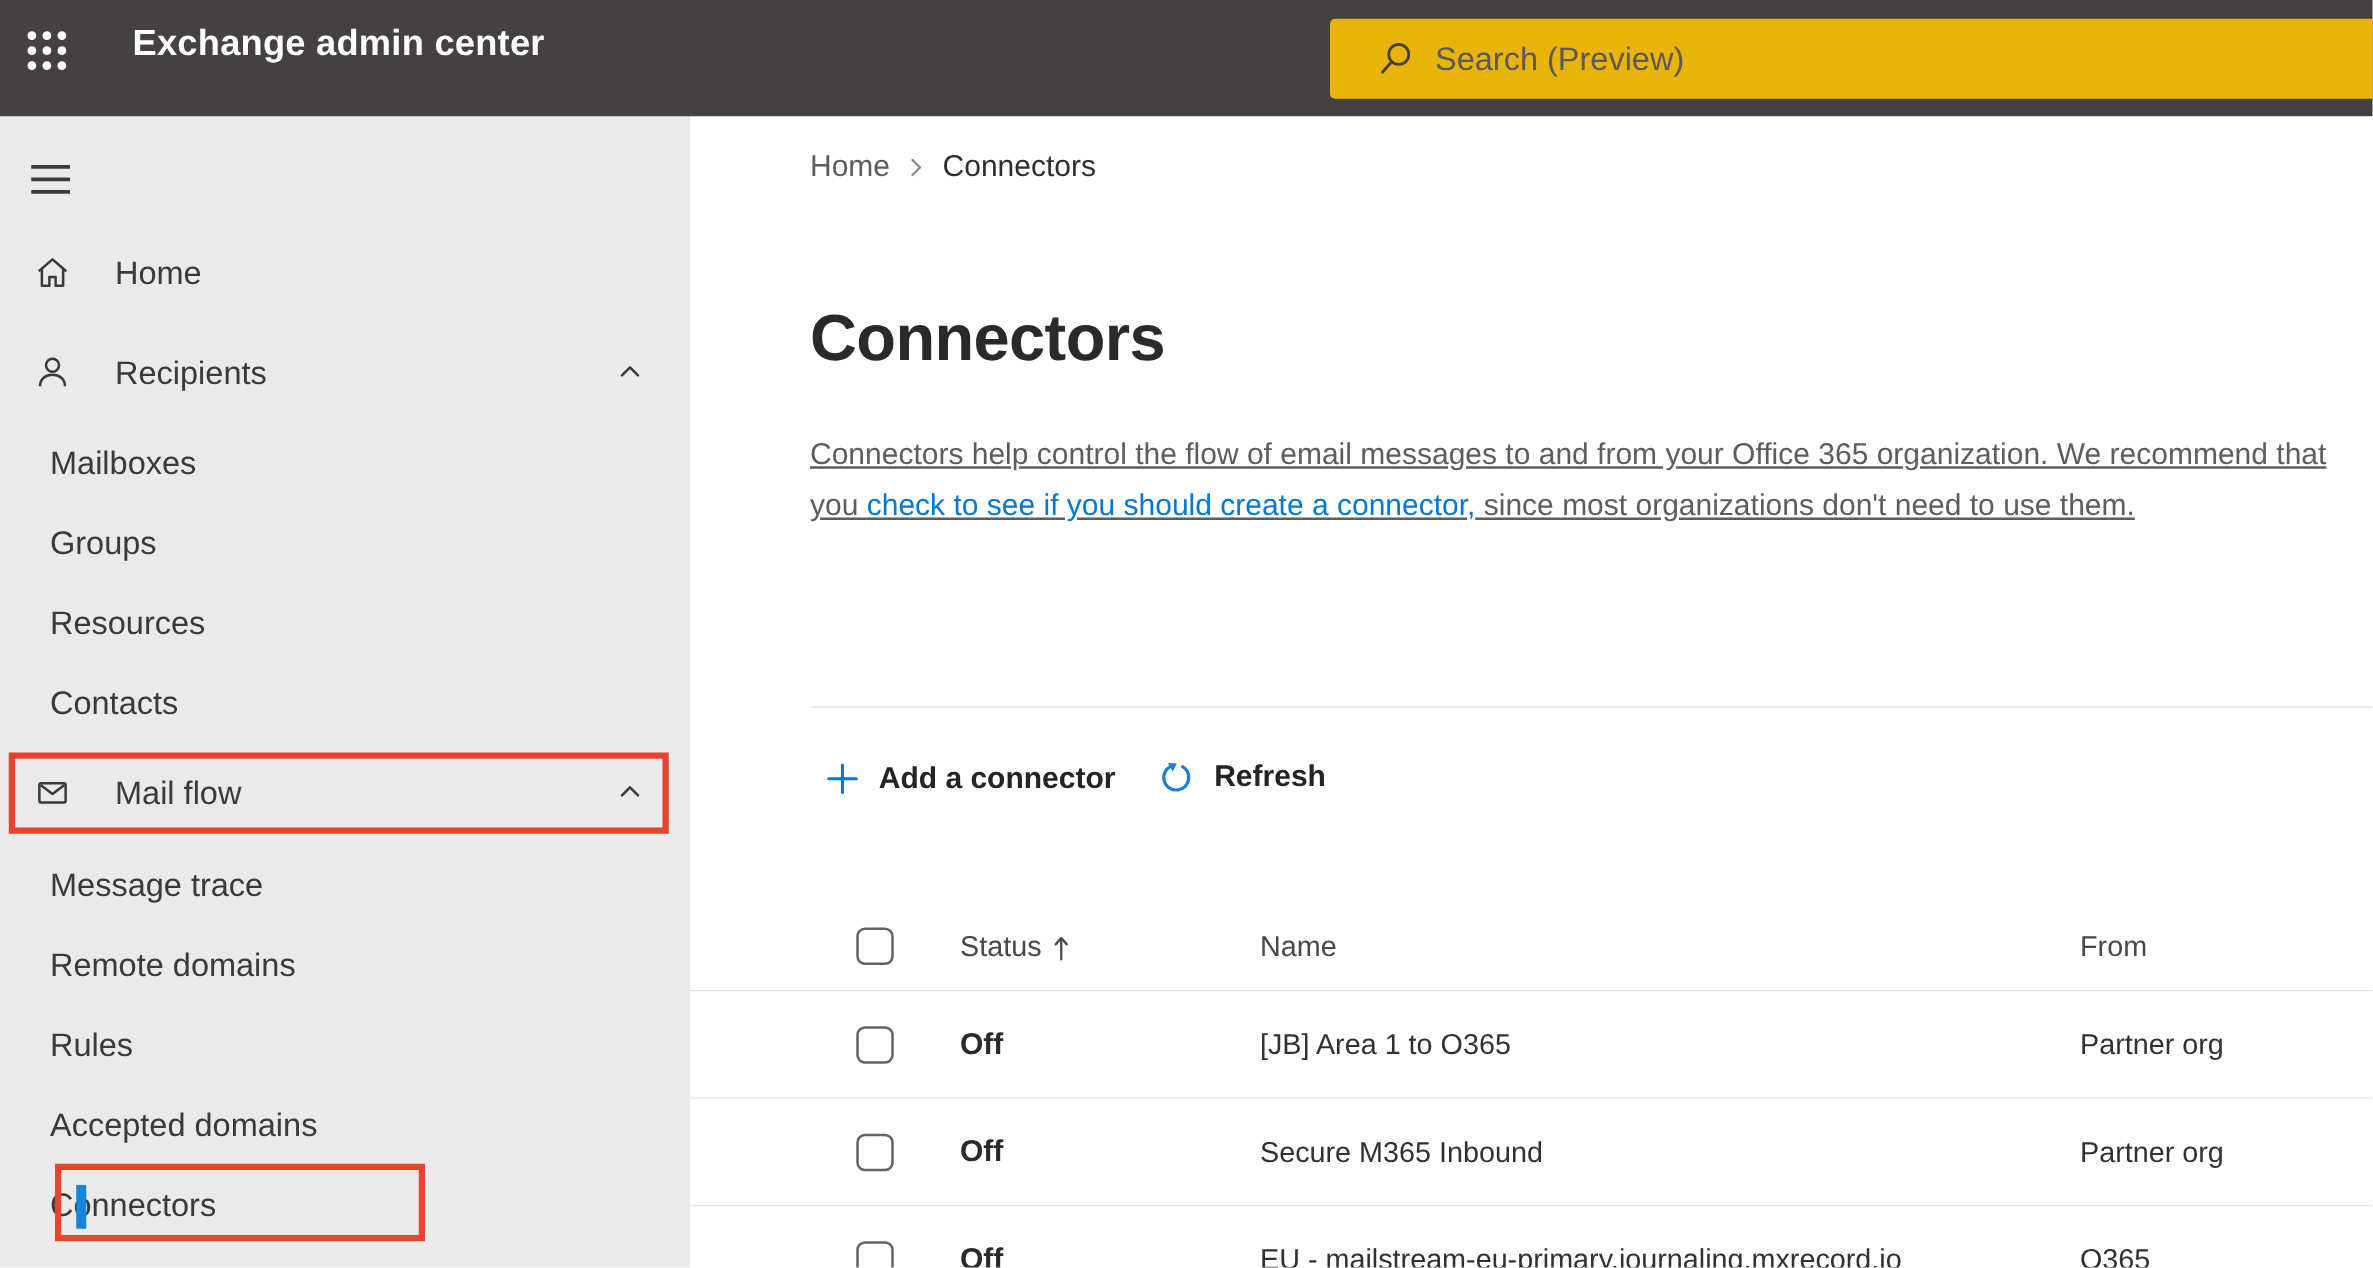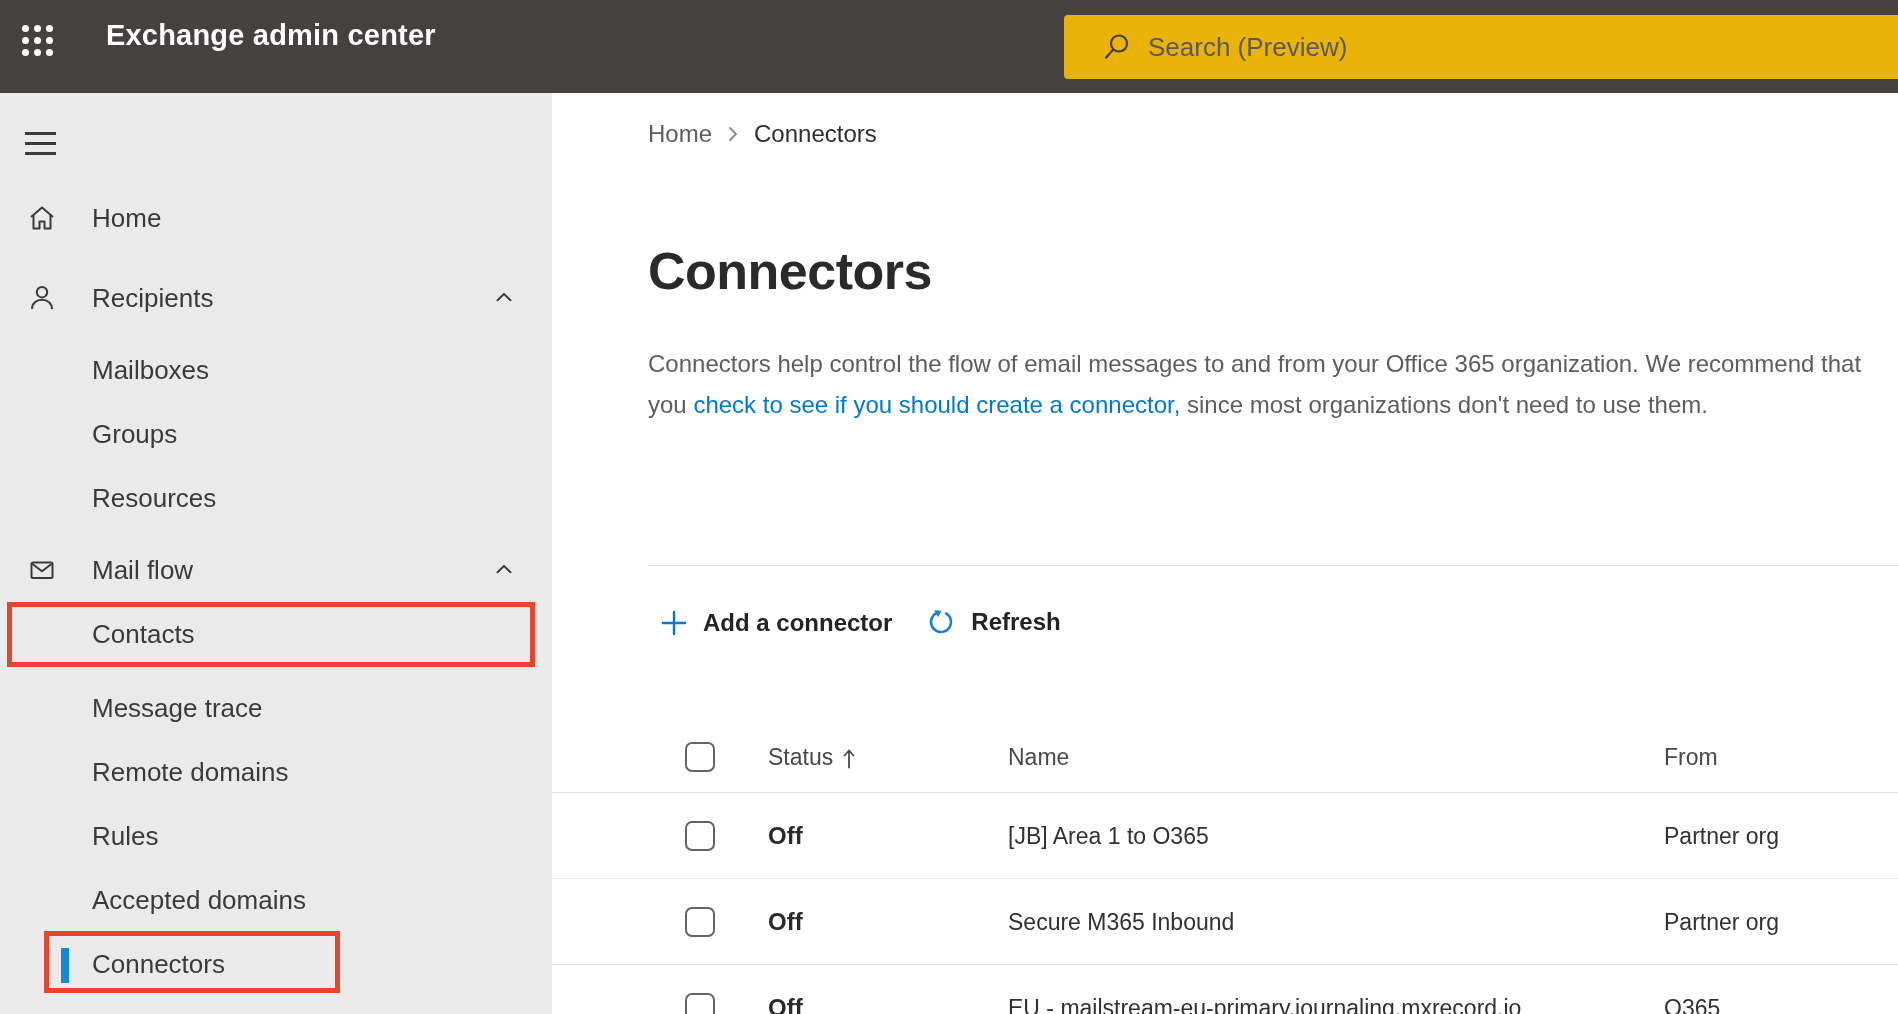--- a/index.html
+++ b/index.html
@@ -48,21 +48,21 @@
     cursor: pointer;
   }
   .nav-burger i { display: block; width: 31px; height: 3px; background: #3b3a39; }
   .nav-row {
     position: relative; height: 64px;
     display: flex; align-items: center;
     padding-left: 27px; cursor: pointer;
   }
   .nav-row .nav-icon { width: 30px; height: 30px; flex: 0 0 30px; }
   .nav-row .nav-label { margin-left: 35px; font-size: 26px; color: #3b3a39; }
-  .nav-row.child { padding-left: 92px; }
+  .nav-row.child { padding-left: 40px; }
   .nav-row.child .nav-label { margin-left: 0; }
   .nav-chevron { position: absolute; right: 37px; top: 50%; transform: translateY(-50%); width: 22px; height: 22px; }
   .m-top8  { margin-top: 8px; }
   .m-top10 { margin-top: 10px; }
   .m-top16 { margin-top: 16px; }
   .m-top18 { margin-top: 18px; }
 
   .selected-bar {
     position: absolute; left: 61px; top: 855px; width: 8px; height: 35px;
     background: #1486dc;
@@ -84,21 +84,21 @@
     display: flex; align-items: center; gap: 14px; font-size: 24px;
   }
   .crumb-root { color: #5f5d5b; cursor: pointer; }
   .crumb-current { color: #2f2e2d; }
   .page-title {
     position: absolute; left: 96px; top: 148px;
     font-size: 52px; font-weight: 700; color: #2b2a29; letter-spacing: -0.5px;
   }
   .page-desc {
     position: absolute; left: 96px; top: 250px; width: 1235px;
-    font-size: 24px; line-height: 41px; color: #5f5d5b;
+    font-size: 24px; line-height: 41px; color: #5f5d5b; text-decoration: underline;
   }
   .page-desc a { color: #0078d4; text-decoration: none; cursor: pointer; }
   .divider {
     position: absolute; left: 96px; right: 0; top: 472px; height: 1px; background: #e1dfdd;
   }
   .toolbar {
     position: absolute; left: 108px; top: 492px; height: 52px;
     display: flex; align-items: flex-end; gap: 34px;
   }
   .tool-btn {
@@ -190,37 +190,37 @@
 
   <div class="nav-row child m-top8">
     <span class="nav-label">Mailboxes</span>
   </div>
   <div class="nav-row child">
     <span class="nav-label">Groups</span>
   </div>
   <div class="nav-row child">
     <span class="nav-label">Resources</span>
   </div>
+  <div class="nav-row child">
+    <span class="nav-label">Contacts</span>
+  </div>
+
   <div class="nav-row m-top8">
     <span class="nav-icon">
       <svg width="30" height="30" viewBox="0 0 30 30" fill="none" stroke="#3b3a39" stroke-width="2" stroke-linejoin="round">
         <rect x="4.5" y="7.5" width="21" height="15.5" rx="1.5"></rect>
         <polyline points="5.5,9 15,16.2 24.5,9"></polyline>
       </svg>
     </span>
     <span class="nav-label">Mail flow</span>
     <span class="nav-chevron">
       <svg width="22" height="22" viewBox="0 0 24 24" fill="none" stroke="#3b3a39" stroke-width="2.2" stroke-linecap="round" stroke-linejoin="round">
         <polyline points="5,14.5 12,7.5 19,14.5"></polyline>
       </svg>
     </span>
-  </div>
-
-  <div class="nav-row child">
-    <span class="nav-label">Contacts</span>
   </div>
 
   <div class="nav-row child m-top10">
     <span class="nav-label">Message trace</span>
   </div>
   <div class="nav-row child">
     <span class="nav-label">Remote domains</span>
   </div>
   <div class="nav-row child">
     <span class="nav-label">Rules</span>

